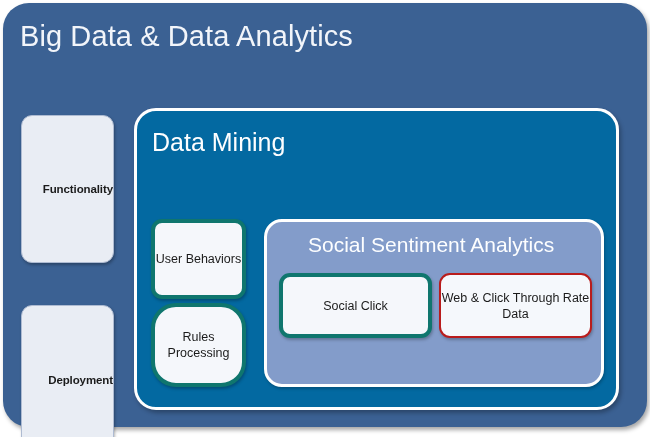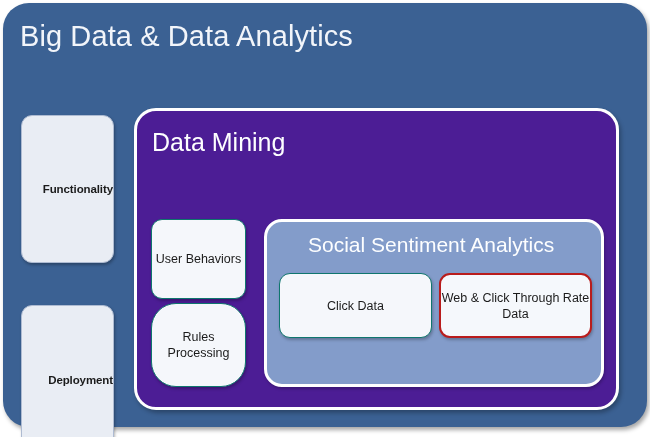--- a/index.html
+++ b/index.html
@@ -79,41 +79,41 @@
   }
 
   
   #data-mining-box {
     position: absolute;
     left: 131px;
     top: 105px;
     width: 485px;
     height: 302px;
     box-sizing: border-box;
-    background: #4c1d95;
+    background: #0369a1;
     border: 3px solid #ffffff;
     border-radius: 22px;
     box-shadow: 2px 3px 4px rgba(0,0,0,0.28);
   }
   #data-mining-label {
     position: absolute;
     left: 15px;
     top: 17px;
     font-size: 25px;
     line-height: 29px;
     color: #fdfeff;
     white-space: nowrap;
   }
 
   
   .leaf-card {
     position: absolute;
     box-sizing: border-box;
     background: #f5f7fb;
-    border: 1px solid #0f766e;
+    border: 4px solid #0f766e;
     border-radius: 11px;
     box-shadow: 1px 2px 3px rgba(0,0,0,0.25);
     display: flex;
     align-items: center;
     justify-content: center;
     text-align: center;
   }
   .leaf-card span {
     font-size: 12.5px;
     color: #1b1b1b;
@@ -199,21 +199,21 @@
 
       <div class="leaf-card" id="card-rules-processing">
         <span>Rules Processing</span>
       </div>
 
       <div id="social-sentiment-box">
 
         <div id="social-sentiment-label">Social Sentiment Analytics</div>
 
         <div class="leaf-card" id="card-social-data">
-          <span>Click Data</span>
+          <span>Social Click</span>
         </div>
 
         <div class="leaf-card" id="card-web-ctr">
           <span>Web &amp; Click Through Rate Data</span>
         </div>
 
       </div>
     </div>
   </div>
 </div>

